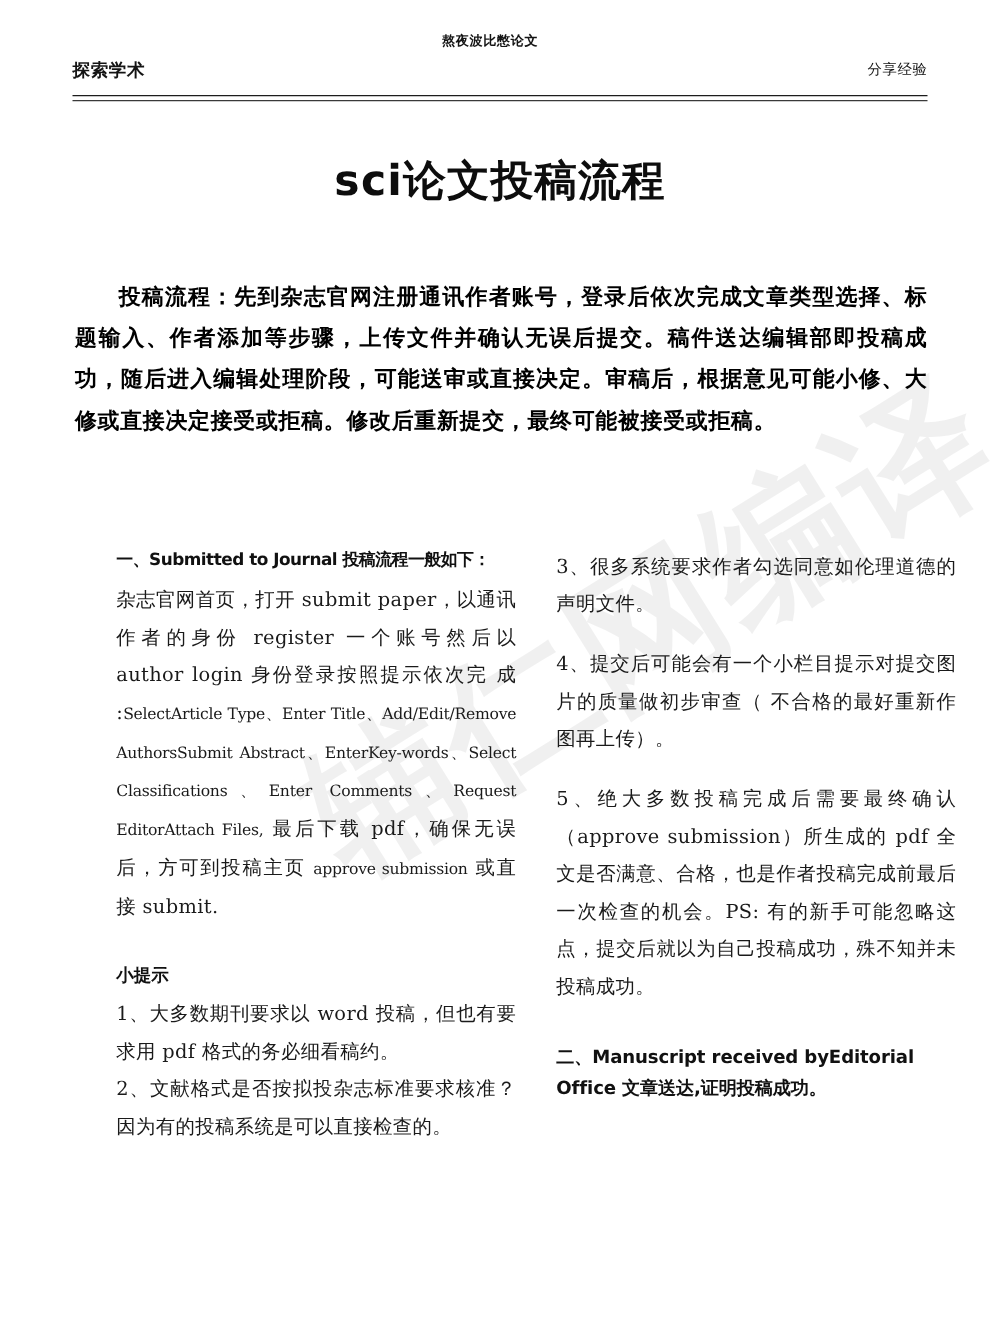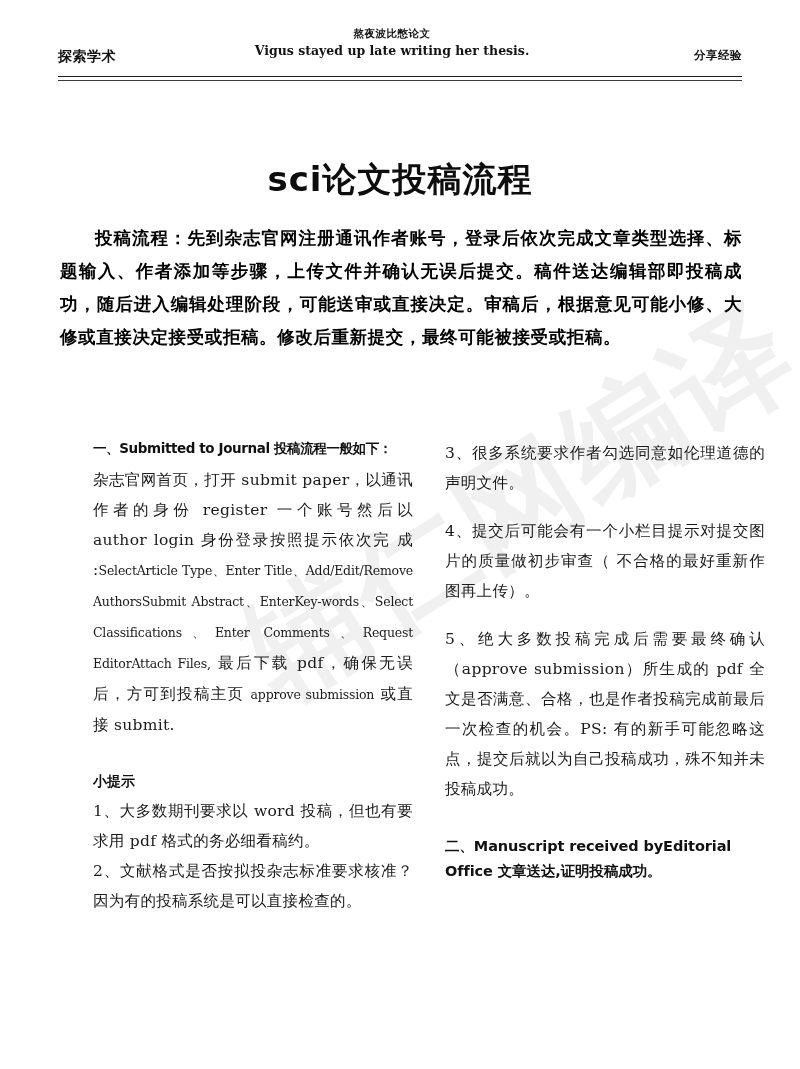--- a/index.html
+++ b/index.html
@@ -84,21 +84,21 @@
     font-weight: 700;
     font-size: 14px;
     letter-spacing: 0.5px;
     color: #141414;
   }
   .hdr-right {
     position: absolute;
     right: 0;
     top: 22px;
     font-family: "DejaVu Serif", "Liberation Serif", serif;
-    font-weight: 700;
+    font-weight: 400;
     font-size: 11.5px;
     letter-spacing: 0.5px;
     color: #141414;
     text-align: center;
   }
   .hdr-rule {
     position: absolute;
     left: 58px;
     top: 76px;
     width: 684px;
@@ -122,21 +122,20 @@
     left: 0;
     right: 0;
     top: 122px;
     text-align: center;
     font-family: "DejaVu Sans", "Liberation Sans", sans-serif;
     font-weight: 700;
     font-size: 34px;
     letter-spacing: 1px;
     color: #0d0d0d;
     z-index: 2;
-    margin-top: 35px;
   }
 
   
   .lead {
     position: absolute;
     left: 60px;
     top: 222px;
     width: 682px;
     font-family: "DejaVu Serif", "Liberation Serif", serif;
     font-weight: 700;
@@ -220,21 +219,20 @@
 
 <div class="page">
 
   <div class="watermark">
     <div class="wm-text">辅仁网编译</div>
   </div>
 
   <div class="header">
     <div class="hdr-center">
       <div class="hdr-cn">熬夜波比憋论文</div>
-      <div class="hdr-en">Vigus stayed up late writing her thesis.</div>
     </div>
     <div class="hdr-left">探索学术</div>
     <div class="hdr-right">分享经验</div>
   </div>
   <div class="hdr-rule"></div>
   <div class="hdr-rule2"></div>
 
   <div class="doc-title">sci论文投稿流程</div>
 
   <div class="lead">投稿流程：先到杂志官网注册通讯作者账号，登录后依次完成文章类型选择、标题输入、作者添加等步骤，上传文件并确认无误后提交。稿件送达编辑部即投稿成功，随后进入编辑处理阶段，可能送审或直接决定。审稿后，根据意见可能小修、大修或直接决定接受或拒稿。修改后重新提交，最终可能被接受或拒稿。</div>

